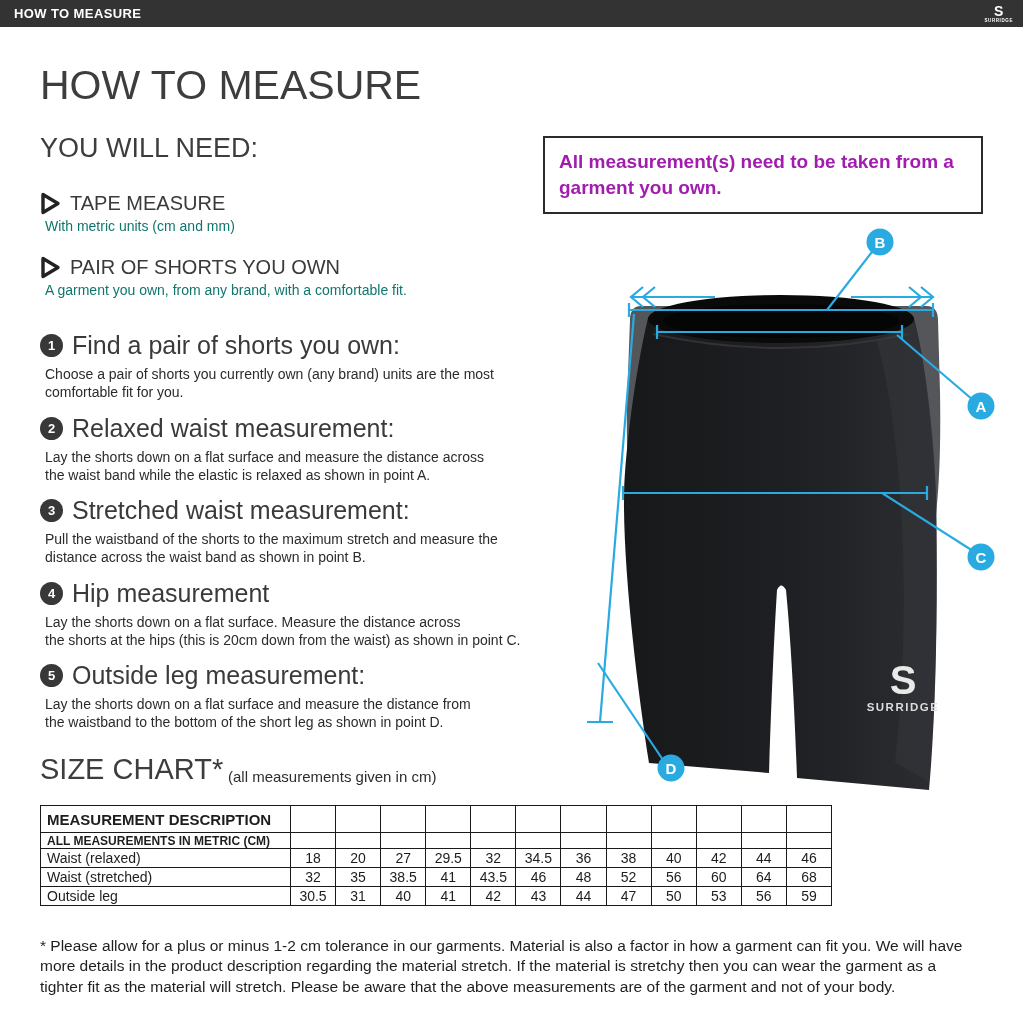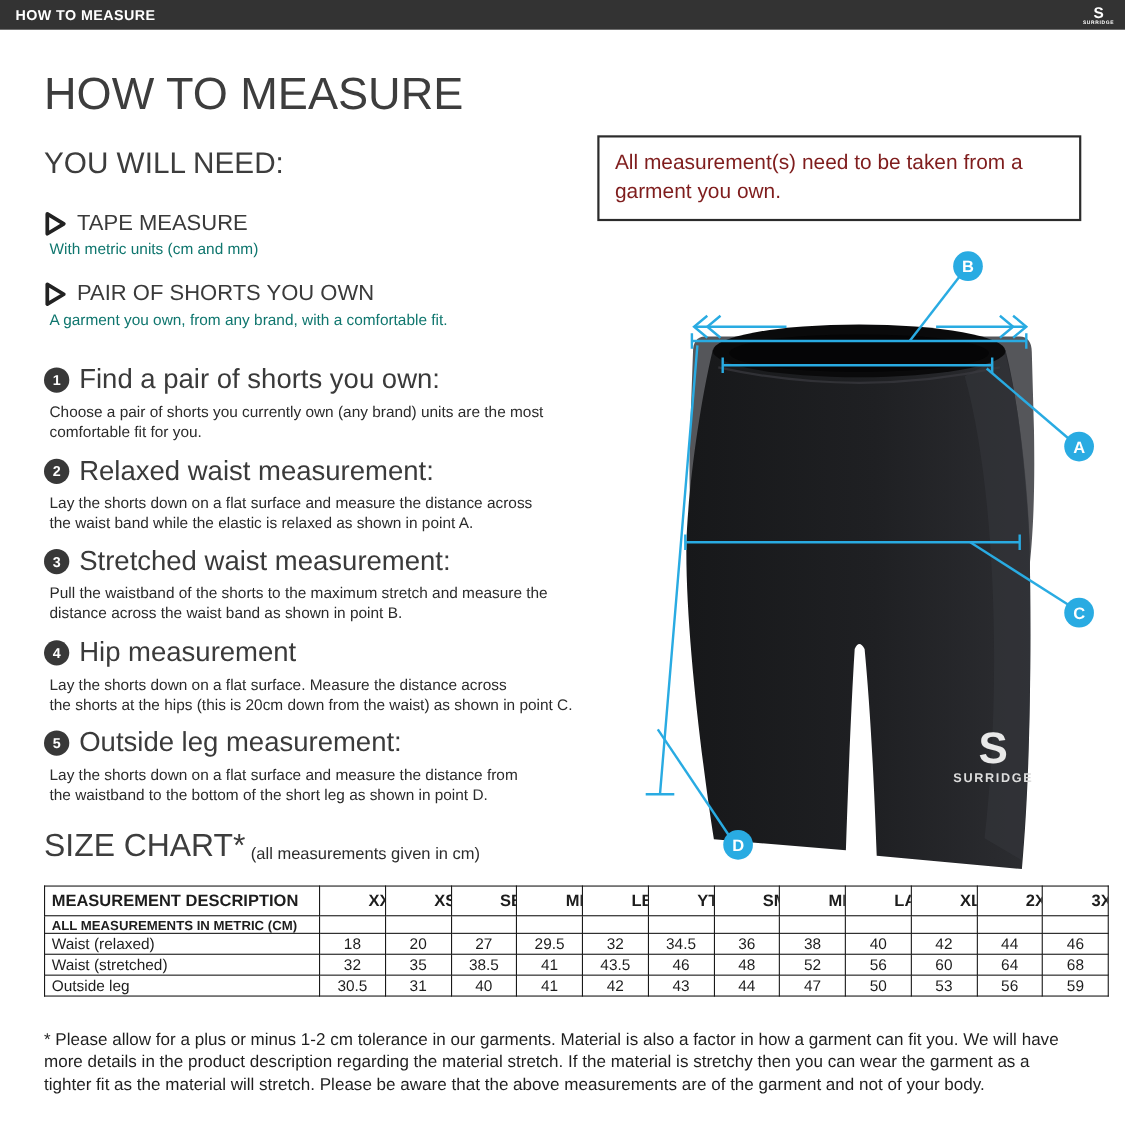--- a/index.html
+++ b/index.html
@@ -26,28 +26,28 @@
 
   
   .step{position:absolute;left:40px;width:510px;}
   .step-head{display:flex;align-items:center;gap:9px;}
   .step-num{width:23px;height:23px;border-radius:50%;background:#383838;color:#fff;
             font-size:13px;font-weight:bold;display:flex;align-items:center;justify-content:center;flex:0 0 23px;}
   .step-title{font-size:25px;color:#3a3a3a;}
   .step-body{font-size:14px;line-height:1.28;color:#2b2b2b;margin:6px 0 0 5px;white-space:pre-line;}
 
   
-  .note-box{position:absolute;left:543px;top:123px;width:408px;border:2px solid #2b2b2b;
-            padding:11px 14px;font-size:19px;font-weight:normal;color:#7f1d1d;line-height:1.38;white-space:pre-line;}
+  .note-box{position:absolute;left:543px;top:136px;width:408px;border:2px solid #2b2b2b;
+            padding:11px 14px;font-size:19px;font-weight:bold;color:#a21caf;line-height:1.38;white-space:pre-line;}
 
   
   .chart-head{position:absolute;left:40px;top:753px;font-size:29px;font-weight:400;color:#3d3d3d;}
   .chart-sub{position:absolute;left:228px;top:768px;font-size:15px;color:#2d2d2d;}
 
-  table.size{position:absolute;left:40px;top:805px;width:968px;border-collapse:collapse;table-layout:fixed;}
+  table.size{position:absolute;left:40px;top:805px;width:792px;border-collapse:collapse;table-layout:fixed;}
   table.size th, table.size td{border:1.5px solid #1a1a1a;padding:0 4px;overflow:hidden;white-space:nowrap;}
   table.size .hdr th{font-size:15px;font-weight:bold;height:26px;text-align:center;color:#1d1d1d;padding-left:44px;}
   table.size .hdr th.desc{text-align:left;padding-left:6px;}
   table.size .metric td{font-size:12px;font-weight:bold;height:15px;text-align:left;padding-left:6px;color:#1d1d1d;}
   table.size .data td{font-size:14px;height:18px;text-align:center;color:#1d1d1d;}
   table.size .data td.lbl{text-align:left;padding-left:6px;}
 
   .footnote{position:absolute;left:40px;top:936px;width:975px;font-size:15.5px;line-height:1.32;
             color:#1f1f1f;white-space:pre-line;}
 

